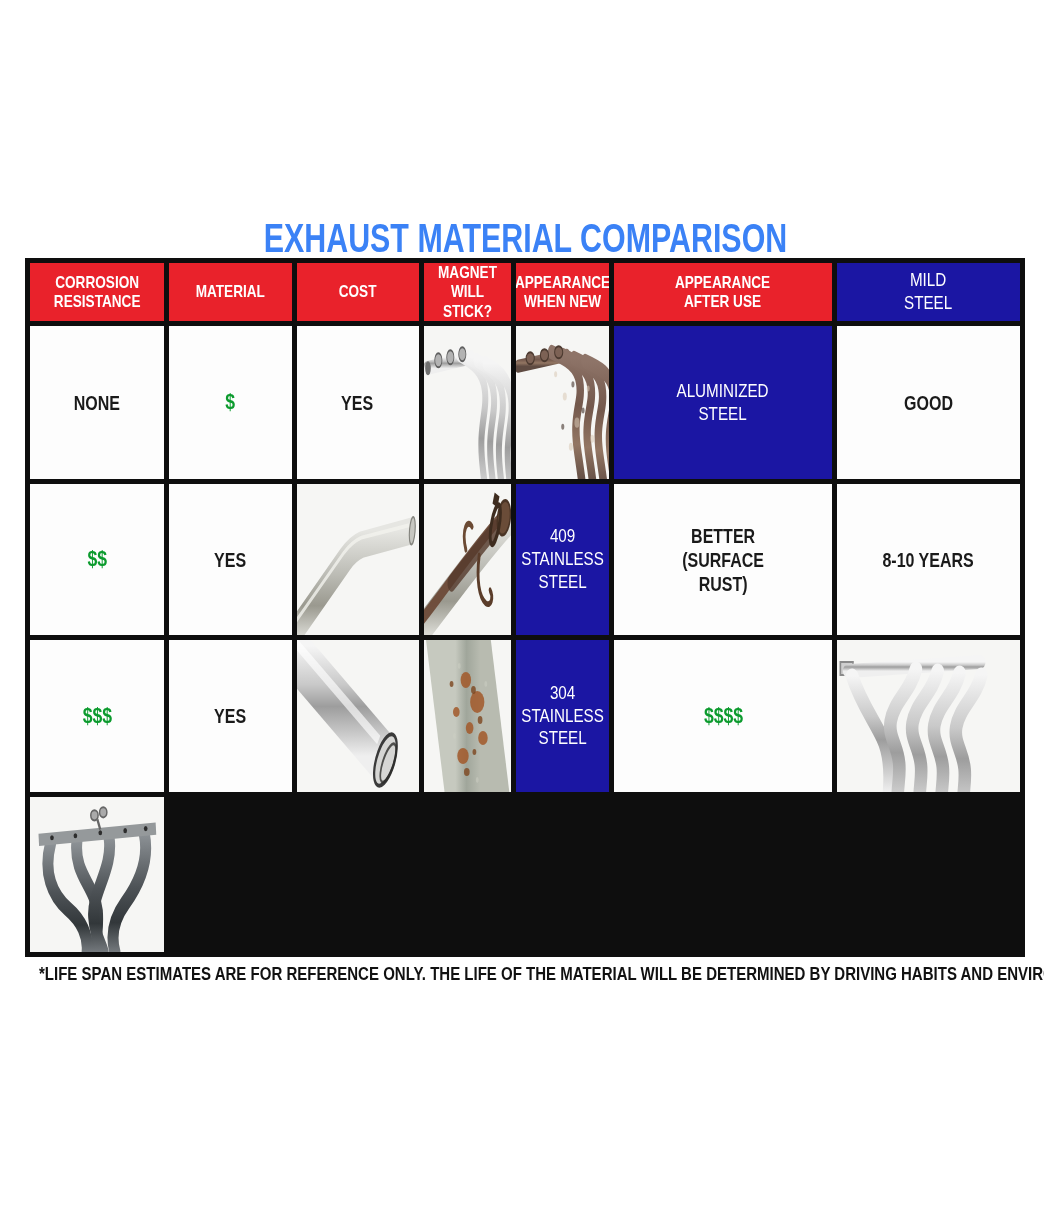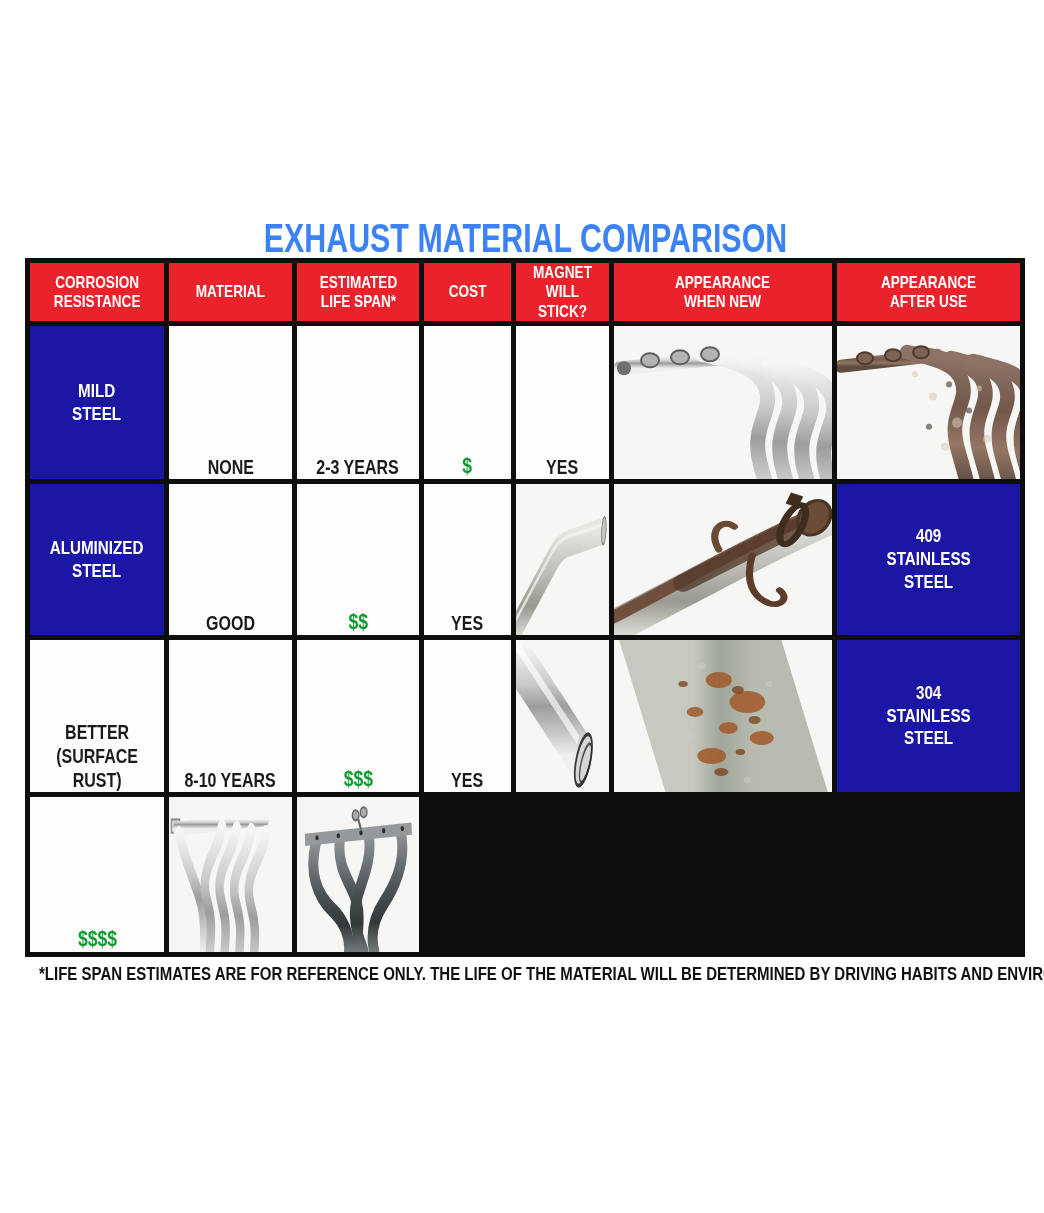--- a/index.html
+++ b/index.html
@@ -7,22 +7,22 @@
   .page{position:relative;width:1044px;height:1213px;overflow:hidden;background:#ffffff;}
   .title{position:absolute;top:216px;left:25px;width:1000px;text-align:center;
          font-size:40px;font-weight:bold;color:#3b82f6;}
   .title span{display:inline-block;transform:scaleX(0.76);transform-origin:center;white-space:nowrap;letter-spacing:0px;}
   .ctable{position:absolute;top:258px;left:25px;display:grid;
           grid-template-columns:134px 123px 122px 87px 93px 218px 183px;
           grid-template-rows:58px 153px 151px 152px 155px;
           gap:5px;background:#0e0e0e;border:5px solid #0e0e0e;}
   .cell{display:flex;align-items:center;justify-content:center;text-align:center;overflow:hidden;}
   .hd{background:#e9222b;color:#ffffff;font-weight:bold;font-size:17px;line-height:1.12;}
-  .mat{background:#1b16a3;color:#ffffff;font-weight:bold;font-size:19px;line-height:1.2;}
-  .txt{background:#fdfdfd;color:#1a1a1a;font-weight:bold;font-size:20px;line-height:1.2;align-items:flex-end;}
+  .mat{background:#1b16a3;color:#ffffff;font-weight:normal;font-size:19px;line-height:1.2;}
+  .txt{background:#fdfdfd;color:#1a1a1a;font-weight:bold;font-size:20px;line-height:1.2;}
   .cost{color:#0c9b2e;font-size:22px;}
   .photo{background:#f6f6f4;padding:0;}
   .photo svg{display:block;width:100%;height:100%;}
   .cnd{display:inline-block;transform:scaleX(0.8);white-space:pre-line;}
   .note{font-size:11px;vertical-align:super;margin-left:1px;line-height:0;}
   .footnotes{position:absolute;top:961px;left:39px;width:1000px;color:#111111;
              font-weight:bold;font-size:19px;line-height:1.42;}
   .footnotes .fline span{display:inline-block;transform:scaleX(0.79);transform-origin:left center;white-space:nowrap;}
 </style>
 </head>
@@ -72,24 +72,20 @@
   <div class="ctable">
 
     <div class="cell hd">
         <span class="cnd">CORROSION
 RESISTANCE</span>
       </div>
     <div class="cell hd">
         <span class="cnd">MATERIAL</span>
       </div>
     <div class="cell hd">
-        <span class="cnd">ESTIMATED
-LIFE SPAN*</span>
-      </div>
-    <div class="cell hd">
         <span class="cnd">COST</span>
       </div>
     <div class="cell hd">
         <span class="cnd">MAGNET
 WILL STICK?</span>
       </div>
     <div class="cell hd">
         <span class="cnd">APPEARANCE
 WHEN NEW</span>
       </div>
@@ -97,23 +93,20 @@
         <span class="cnd">APPEARANCE
 AFTER USE</span>
       </div>
 
     <div class="cell mat">
         <span class="cnd">MILD
 STEEL</span>
       </div>
     <div class="cell txt">
         <span class="cnd">NONE</span>
-      </div>
-    <div class="cell txt">
-        <span class="cnd">2-3 YEARS</span>
       </div>
     <div class="cell txt cost">
         <span class="cnd">$</span>
       </div>
     <div class="cell txt">
         <span class="cnd"><span>YES</span><sup class="note"></sup></span>
       </div>
     <div class="cell txt photo" role="img" aria-label="shiny new tubular steel headers">
       <svg viewBox="0 0 218 152" preserveAspectRatio="none">
         <g fill="none" stroke="url(#gChrome)" stroke-linecap="round">

